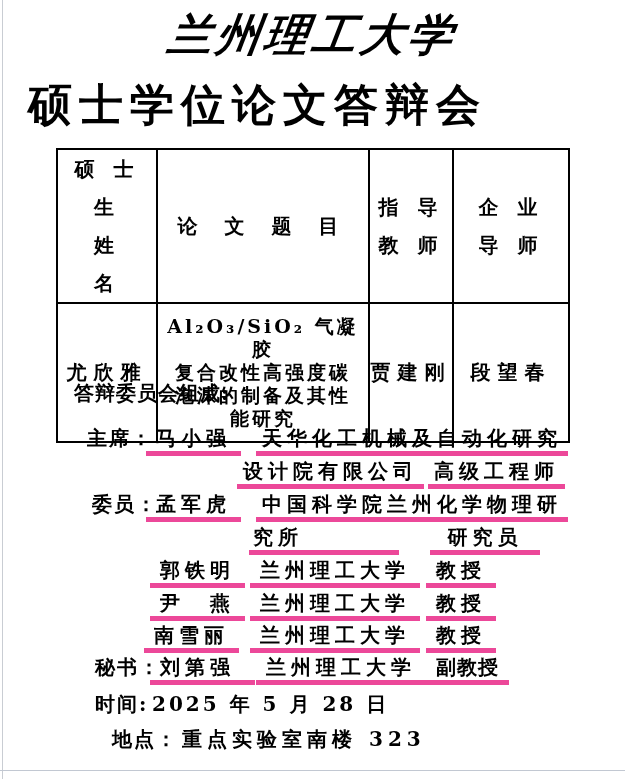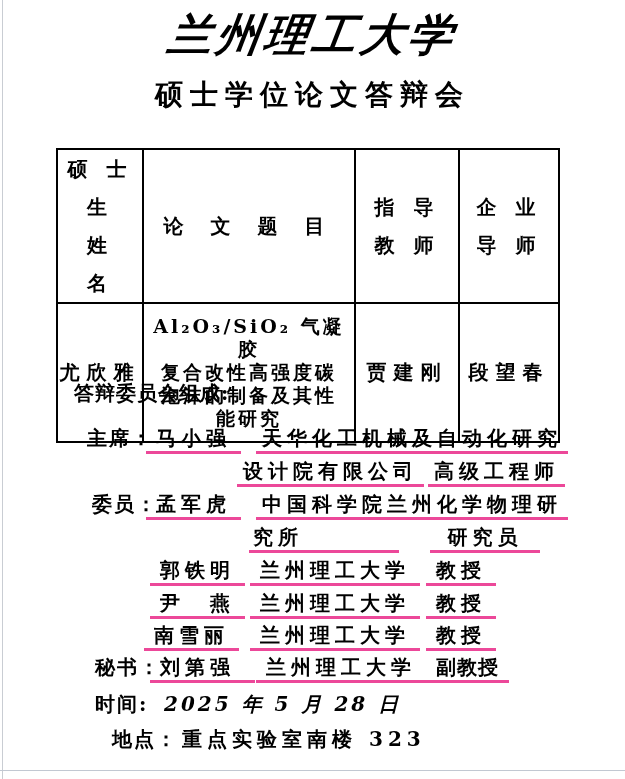--- a/index.html
+++ b/index.html
@@ -23,59 +23,60 @@
   }
   .logo {
     position: absolute; top: 6px; left: 0; width: 100%;
     text-align: center;
     font-size: 44px; font-weight: bold; font-style: italic;
     letter-spacing: 4px;
     transform: skewX(-8deg);
   }
   .title {
     position: absolute; top: 76px; left: 0; width: 100%;
-    text-align: center;
-    font-size: 28px; font-weight: bold;
+    text-align: left;
+    font-size: 44px; font-weight: bold;
     letter-spacing: 7px;
+    padding-left: 28px;
   }
   table.defense {
     position: absolute; top: 148px; left: 56px;
     width: 491px; height: 223px;
     border-collapse: collapse;
     table-layout: fixed;
   }
   table.defense td {
     border: 2px solid #000;
     text-align: center;
     vertical-align: middle;
     font-weight: bold;
     font-size: 20px;
     padding: 0;
   }
-  .col-student { width: 86px; margin-left: 32px; }
+  .col-student { width: 100px; margin-left: 32px; }
   .col-thesis  { width: 212px; }
-  .col-advisor { width: 104px; }
-  .col-mentor  { width: 100px; }
+  .col-advisor { width: 84px; }
+  .col-mentor  { width: 116px; }
   tr.hdr { height: 84px; }
   tr.bdy { height: 139px; }
   .hdr-two-line div { line-height: 38px; letter-spacing: 6px; }
   .hdr-thesis { letter-spacing: 10px; }
   .cell-name { letter-spacing: 7px; }
   .thesis-line { line-height: 23px; font-size: 19px; letter-spacing: 3px; }
   .committee-heading {
     position: absolute; left: 74px; top: 380px;
     font-size: 20px; font-weight: bold; letter-spacing: 1px;
   }
   .line {
     position: absolute; left: 0; width: 625px; height: 27px;
     font-size: 20px; font-weight: bold; line-height: 26px;
   }
   .line span { position: absolute; white-space: nowrap; }
   .lbl { letter-spacing: 2px; }
-  .u { border-bottom: 3px solid #ec4899; letter-spacing: 5px; text-align: center; }
+  .u { border-bottom: 5px solid #ec4899; letter-spacing: 5px; text-align: center; }
   .pad { padding: 0 10px; }
   .pad-sm { padding: 0 6px; }
   .plain { letter-spacing: 3px; }
 </style>
 </head>
 <body>
 
 <div class="page">
 
   <div class="edge-left"></div>
@@ -158,21 +159,21 @@
 
   <div class="line" style="top:654px;">
     <span class="lbl" style="left:95px;">秘书：</span>
     <span class="u pad" style="left:150px; padding-right:20px;text-align:right;">刘第强</span>
     <span class="u pad" style="left:256px;">兰州理工大学</span>
     <span class="u pad" style="left:426px; letter-spacing:1px;">副教授</span>
   </div>
 
   <div class="line" style="top:691px;">
     <span class="lbl" style="left:95px;">时间:</span>
-    <span class="plain" style="left:164px;font-style:italic;">2025 年 5 月 28 日</span>
+    <span class="plain" style="left:152px;">2025 年 5 月 28 日</span>
   </div>
 
   <div class="line" style="top:726px;margin-left:17px;">
     <span class="lbl" style="left:95px;">地点：</span>
     <span class="plain" style="left:165px; letter-spacing:5px;">重点实验室南楼 323</span>
   </div>
 
 </div>
 
 </body></html>

